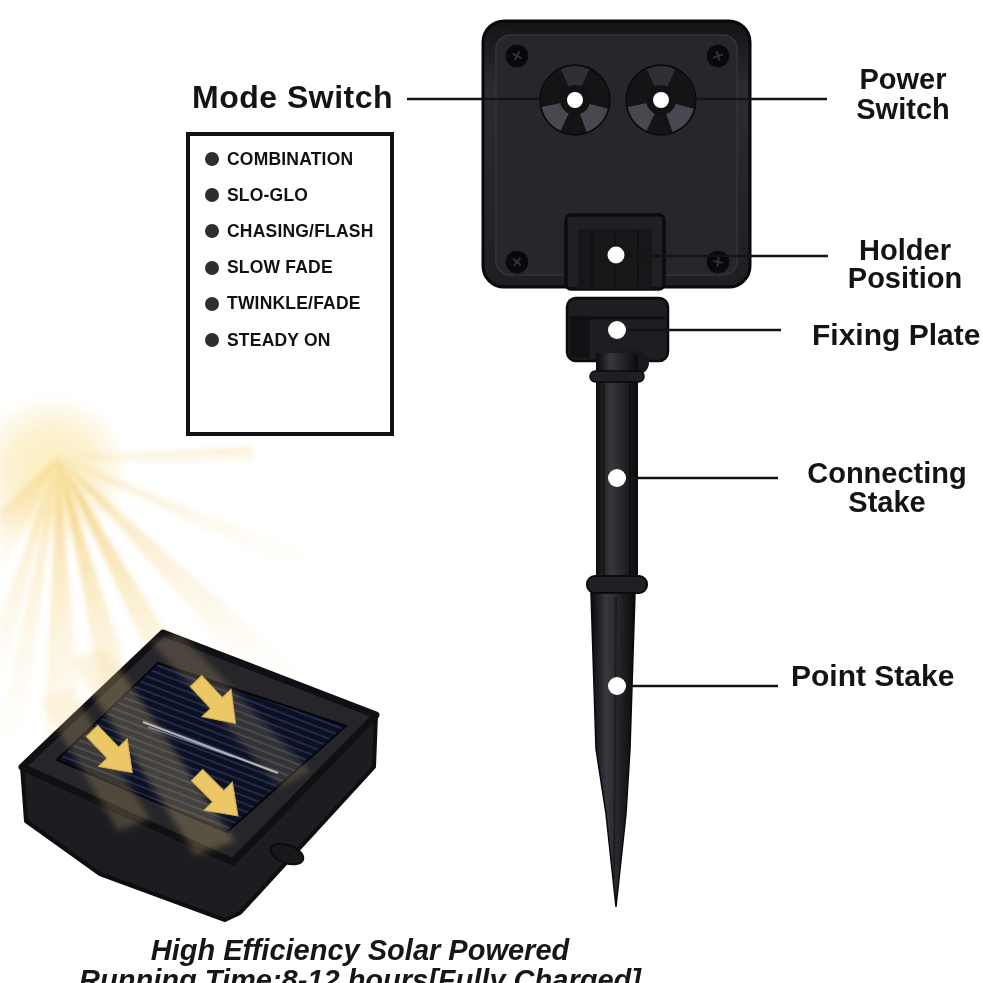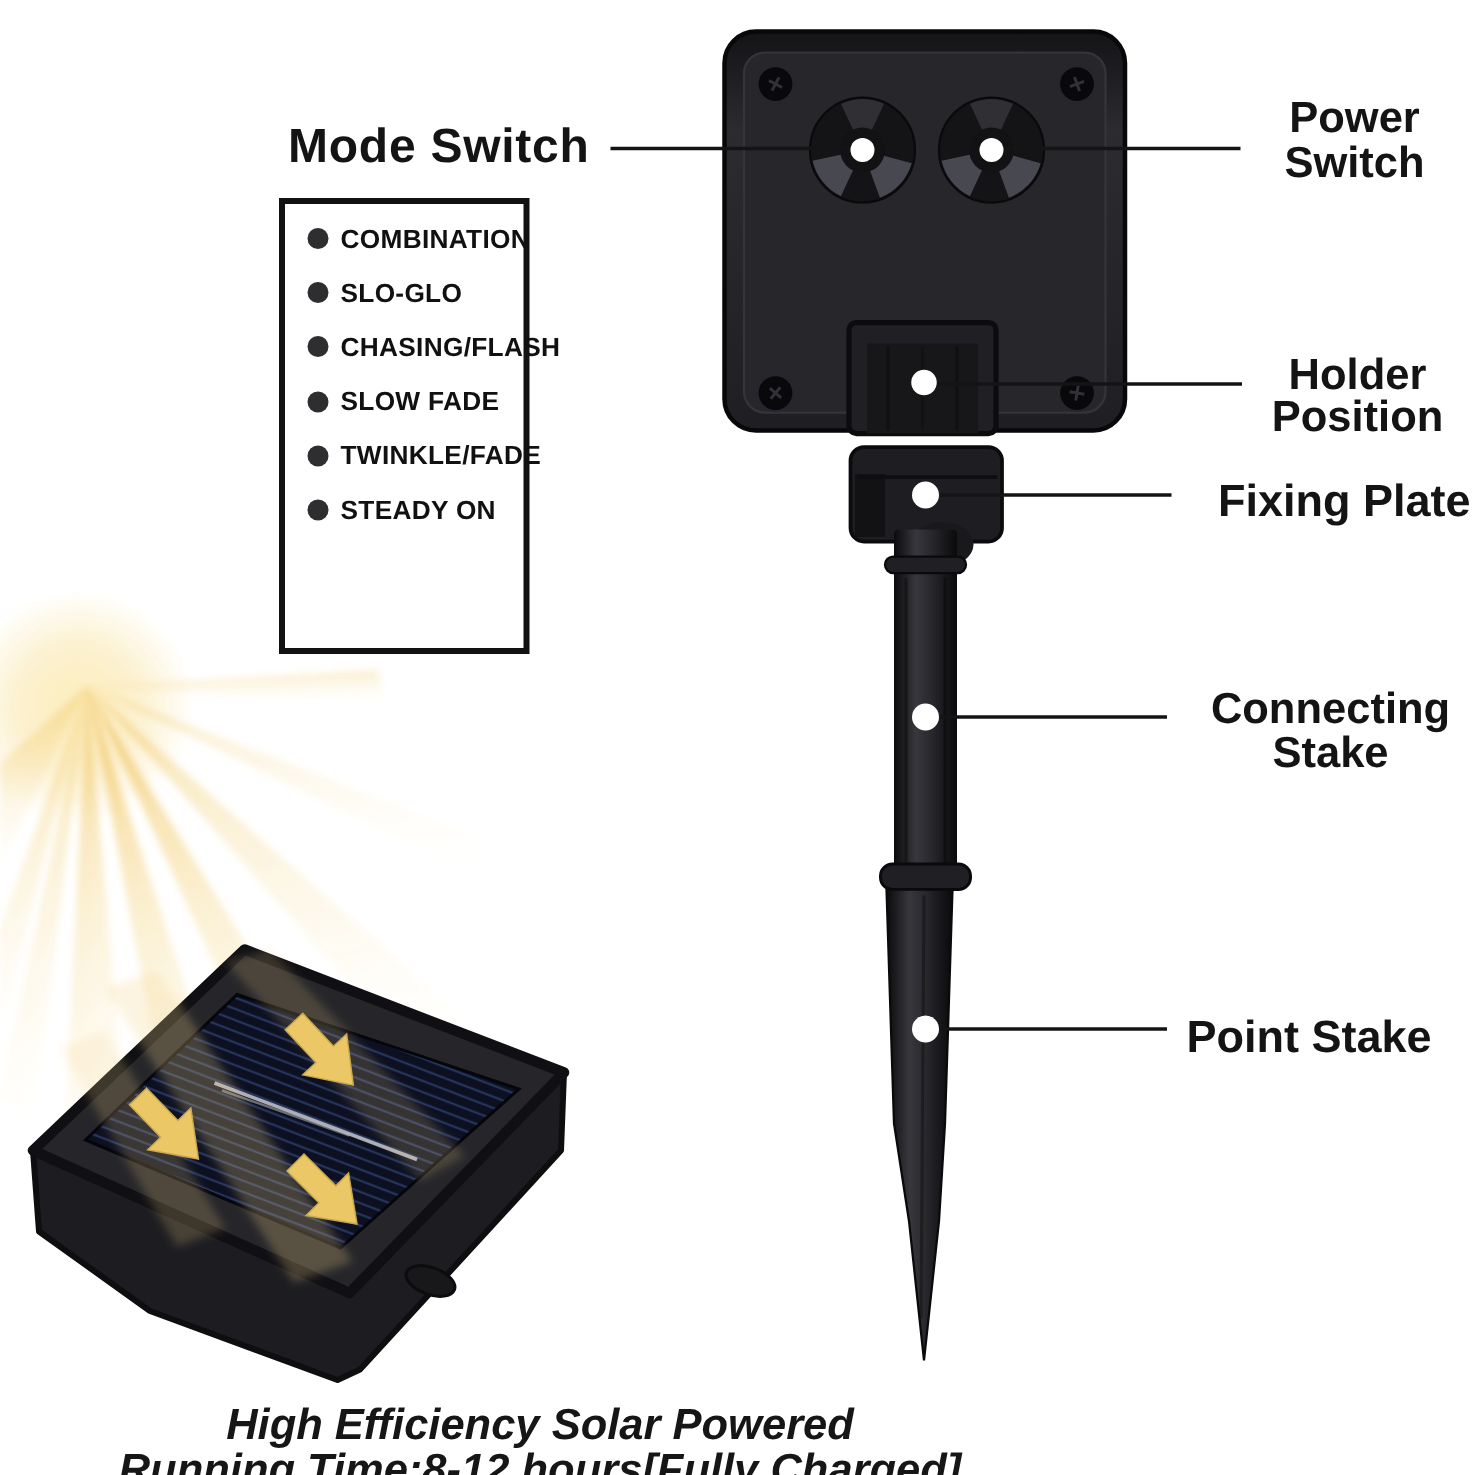--- a/index.html
+++ b/index.html
@@ -8,23 +8,23 @@
     overflow:hidden;font-family:"Liberation Sans",sans-serif;color:#111;margin-top:19px;
   }
   .canvas svg{position:absolute;left:0;top:0;}
   .lbl{position:absolute;font-weight:bold;color:#141414;white-space:nowrap;}
   .lbl-center{text-align:center;white-space:normal;}
   #mode-switch-label{left:192px;top:60px;font-size:32px;letter-spacing:.5px;}
   #power-switch-label{left:828px;top:45px;width:150px;font-size:29px;line-height:30px;}
   #holder-position-label{left:826px;top:217px;width:158px;font-size:29px;line-height:28px;}
   #fixing-plate-label{left:812px;top:299px;font-size:30px;}
   #connecting-stake-label{left:794px;top:440px;width:186px;font-size:29px;line-height:29px;}
-  #point-stake-label{left:791px;top:656px;font-size:30px;}
+  #point-stake-label{left:791px;top:640px;font-size:30px;}
   .mode-box{
-    position:absolute;left:186px;top:113px;width:167px;height:304px;
+    position:absolute;left:186px;top:113px;width:208px;height:304px;
     border:4px solid #121212;box-sizing:border-box;background:#fff;
     padding:5px 0 0 15px;display:flex;flex-direction:column;
   }
   .mode-item{display:flex;align-items:center;height:36.2px;font-size:17.5px;font-weight:bold;letter-spacing:.2px;}
   .mode-item .dot{width:14px;height:14px;border-radius:50%;background:#2e2e31;margin-right:8px;flex:0 0 auto;}
   .footer{position:absolute;left:35px;top:916px;width:650px;text-align:center;
     font-size:29px;line-height:30px;font-weight:bold;color:#161616;font-style:italic;}
 </style>
 </head>
 <body>

